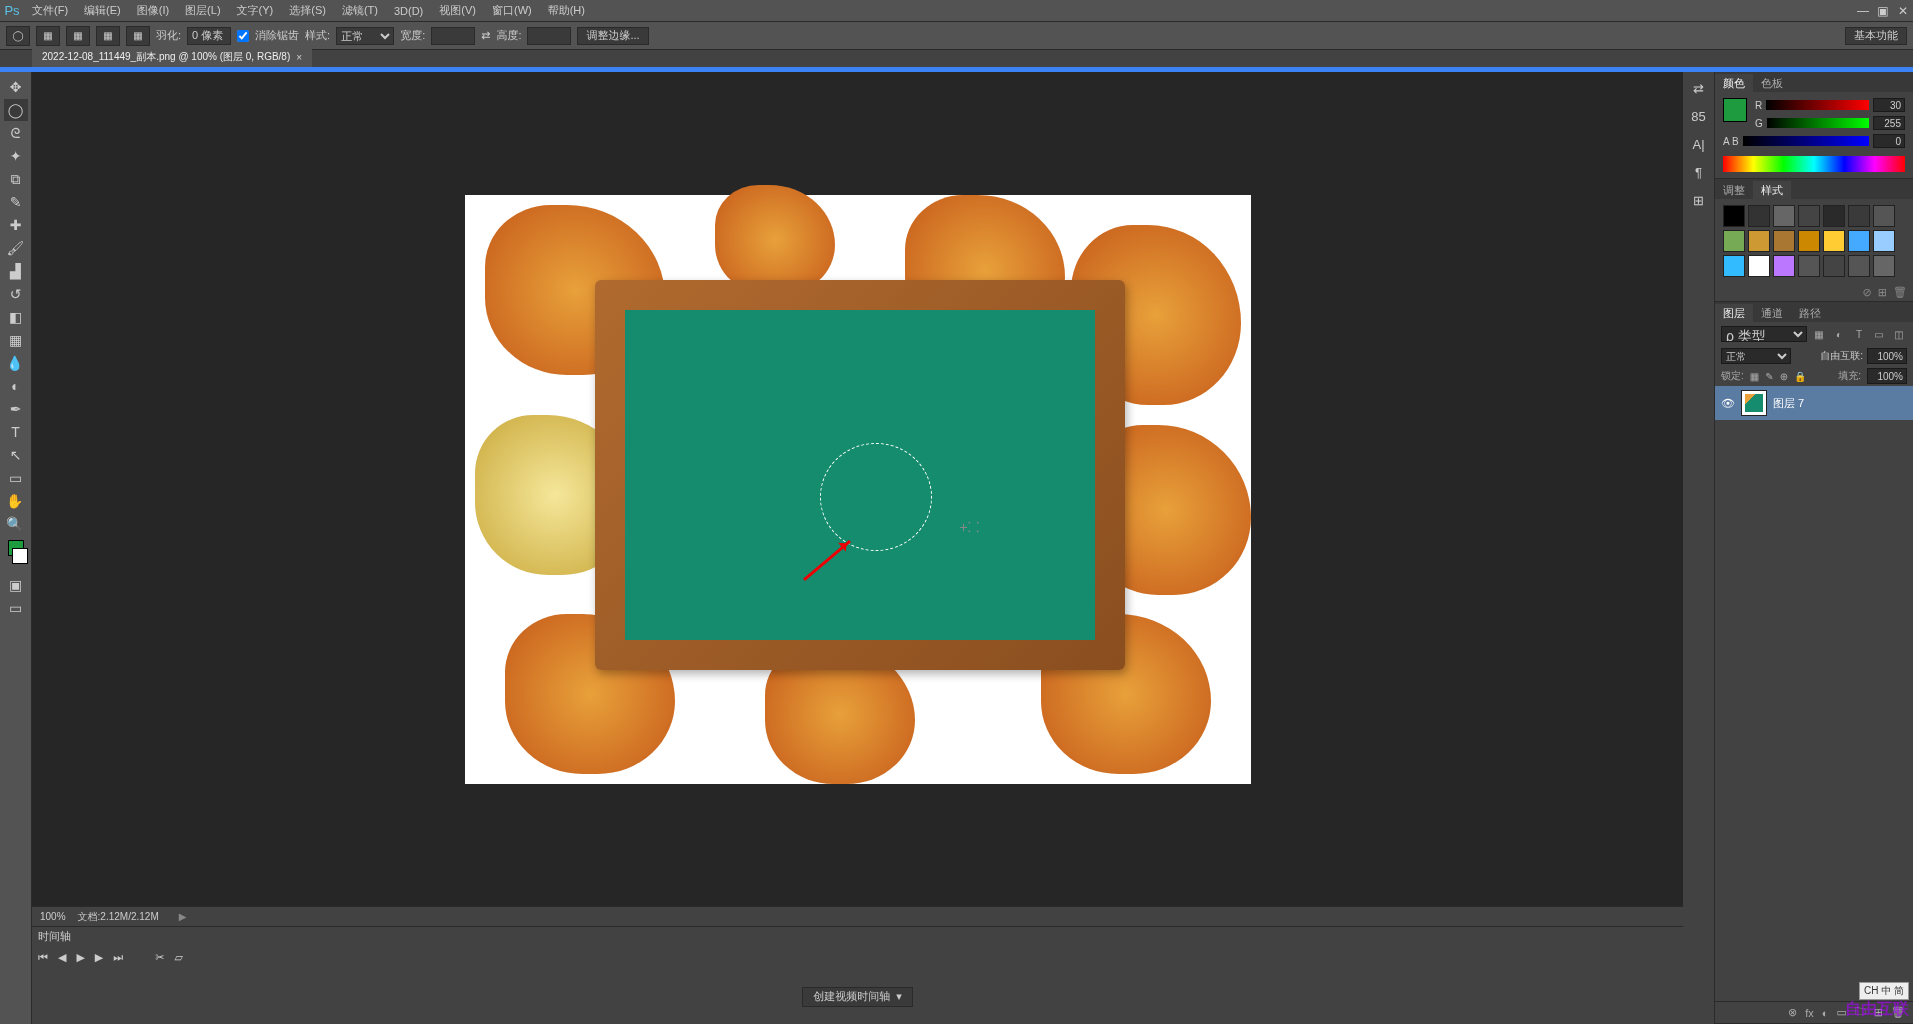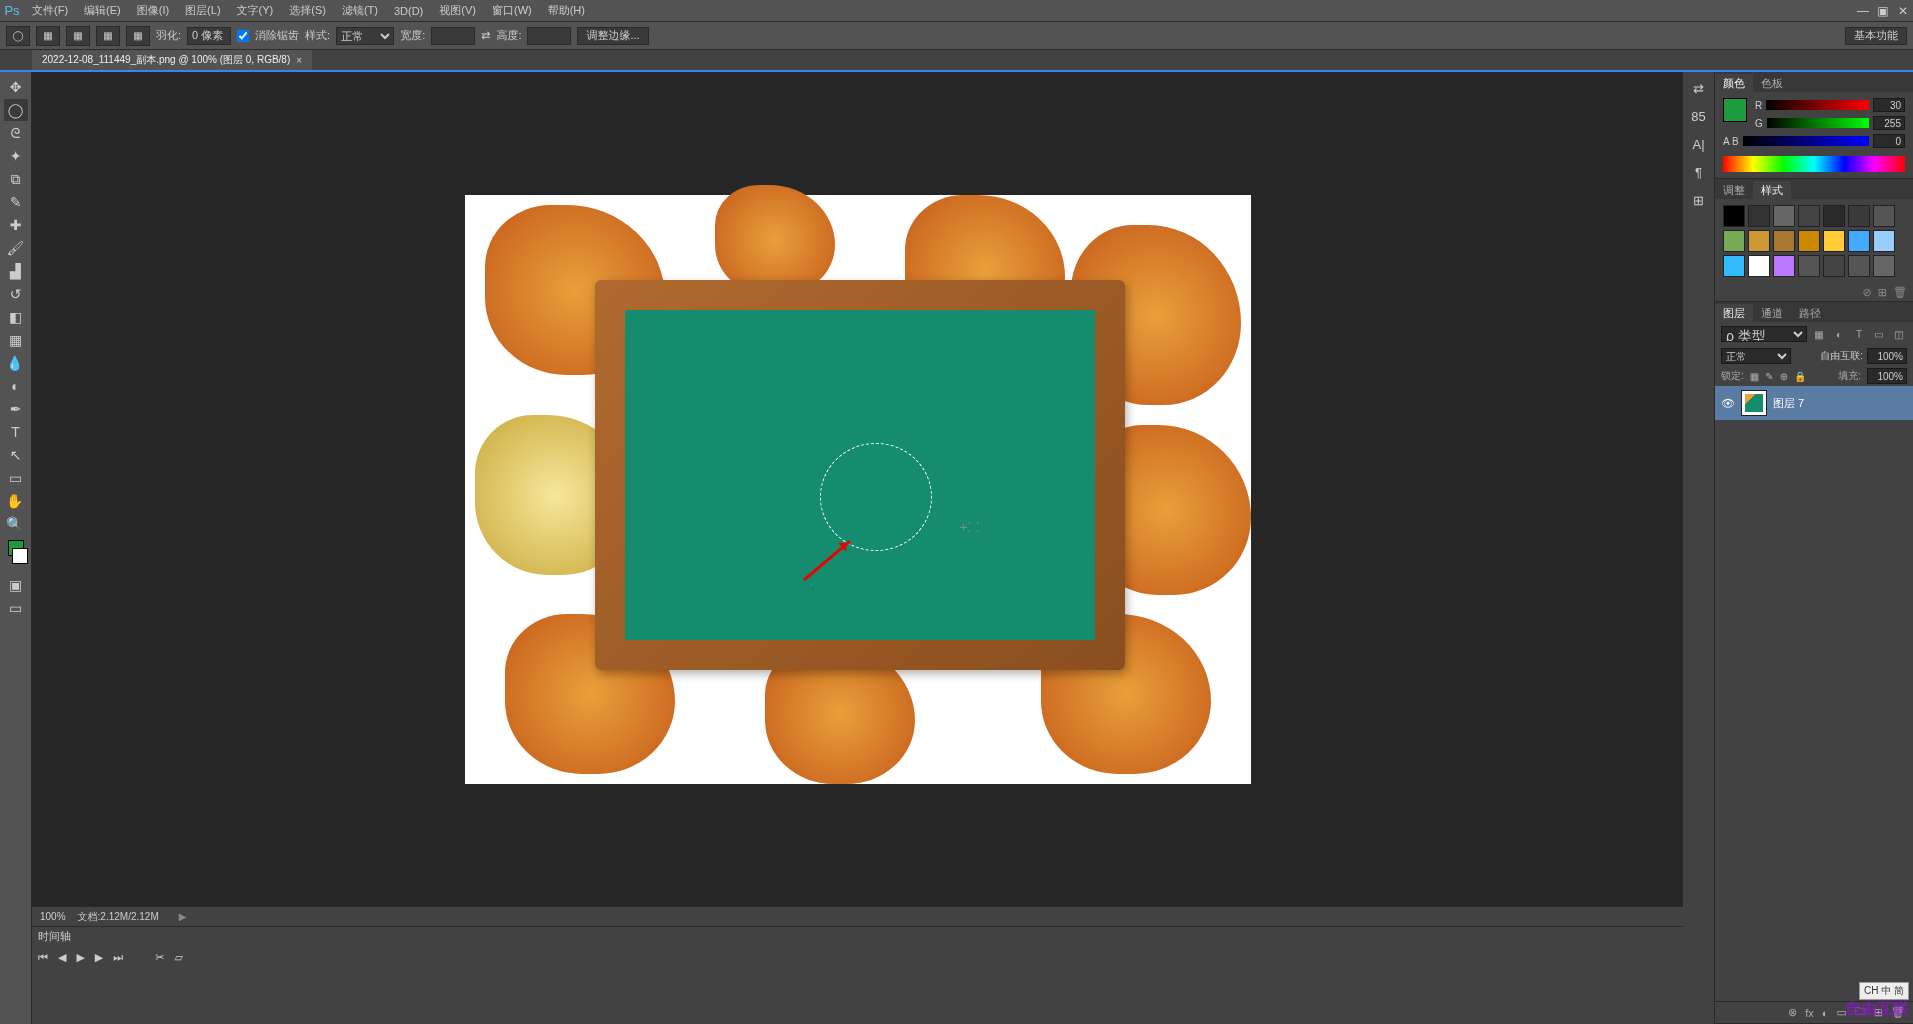--- a/index.html
+++ b/index.html
@@ -16,21 +16,21 @@
 .options-bar { height: 28px; background: #535353; display: flex; align-items: center; border-bottom: 1px solid #2a2a2a; padding: 0 6px; gap: 6px; }
 .opt-btn { width: 24px; height: 20px; background: #3a3a3a; border: 1px solid #2a2a2a; display: flex; align-items: center; justify-content: center; font-size: 10px; color: #ccc; }
 .opt-label { color: #ccc; font-size: 11px; }
 .opt-input { width: 44px; height: 18px; background: #3a3a3a; border: 1px solid #2a2a2a; color: #ccc; font-size: 11px; padding: 0 4px; }
 .opt-select { width: 58px; height: 18px; background: #3a3a3a; border: 1px solid #2a2a2a; color: #ccc; font-size: 11px; }
 .opt-check { width: 12px; height: 12px; }
 .opt-button { height: 18px; background: #3a3a3a; border: 1px solid #2a2a2a; color: #ccc; font-size: 11px; padding: 0 8px; }
 .opt-right { margin-left: auto; }
 
 
-.tab-bar { height: 22px; background: #424242; display: flex; align-items: flex-end; border-bottom: 2px solid #3b82f6; padding-left: 32px; }
+.tab-bar { height: 22px; background: #424242; display: flex; align-items: flex-end; border-bottom: 5px solid #3b82f6; padding-left: 32px; }
 .doc-tab { height: 20px; background: #535353; padding: 0 10px; display: flex; align-items: center; color: #eee; font-size: 10px; gap: 6px; }
 .tab-close { color: #ccc; cursor: pointer; }
 
 
 .main { display: flex; height: calc(100% - 72px); }
 .toolbox { width: 32px; background: #535353; border-right: 1px solid #2a2a2a; display: flex; flex-direction: column; align-items: center; padding-top: 4px; }
 .tool { width: 24px; height: 22px; display: flex; align-items: center; justify-content: center; color: #ccc; cursor: pointer; font-size: 14px; margin-bottom: 1px; }
 .tool.active { background: #3a3a3a; }
 .swatch-fg { width: 16px; height: 16px; background: #1e9b3e; border: 1px solid #000; margin-top: 4px; }
 .swatch-bg { width: 16px; height: 16px; background: #fff; border: 1px solid #000; margin-top: -8px; margin-left: 8px; }
@@ -214,20 +214,26 @@
       <div class="timeline-header">时间轴</div>
       <div class="timeline-controls">
         <span class="tl-btn">⏮</span>
         <span class="tl-btn">◀</span>
         <span class="tl-btn">▶</span>
         <span class="tl-btn">▶</span>
         <span class="tl-btn">⏭</span>
         <span style="width:12px"></span>
         <span class="tl-btn">✂</span>
         <span class="tl-btn">▱</span>
+      </div>
+      <div class="timeline-body">
+        <div class="tl-create">
+          <span>创建视频时间轴</span>
+          <span>▾</span>
+        </div>
       </div>
     </div>
   </div>
 
   <div class="right-panels">
     <div class="panel-icons-col">
       <div class="picon">⇄</div>
       <div class="picon">85</div>
       <div class="picon">A|</div>
       <div class="picon">¶</div>

